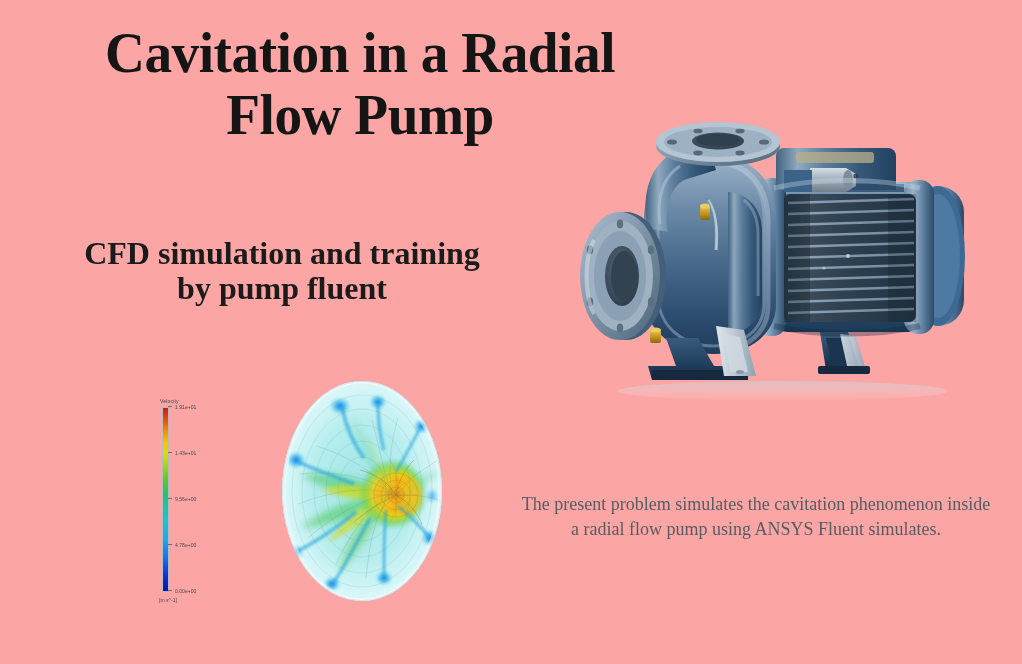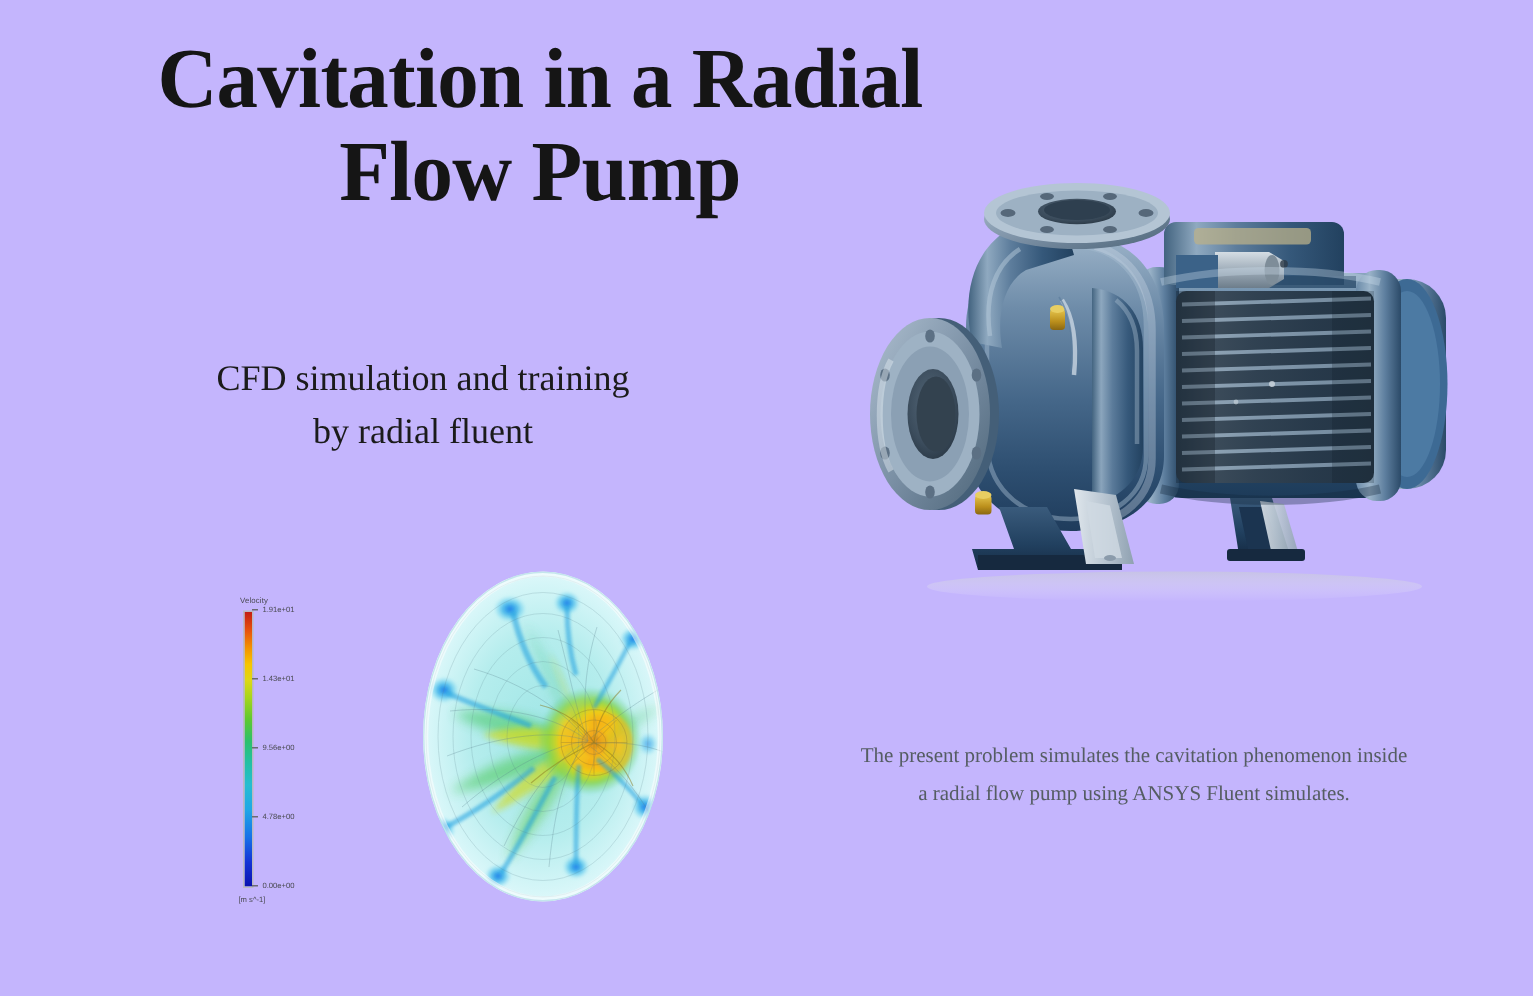--- a/index.html
+++ b/index.html
@@ -3,21 +3,21 @@
 <meta charset="utf-8">
 <style>
   html,body{margin:0;padding:0;}
   body{
     width:1022px;height:664px;
     background:#ffffff;
     font-family:"Liberation Serif", serif;
     overflow:hidden;
     position:relative;
   }
-  .stage{position:relative;width:1022px;height:664px;background:#c4b5fd;}
+  .stage{position:relative;width:1022px;height:664px;background:#fca5a5;}
 
   
   .title{
     position:absolute;
     left:0px;top:22px;width:720px;
     text-align:center;
     font-family:"Liberation Serif", serif;
     font-weight:bold;
     font-size:57px;
     line-height:62px;
@@ -26,34 +26,34 @@
     transform:scaleX(0.97);
     transform-origin:center top;
   }
   .title .l2{display:block;}
 
   .subtitle{
     position:absolute;
     left:42px;top:236px;width:480px;
     text-align:center;
     font-family:"Liberation Serif", serif;
-    font-weight:normal;
-    font-size:24px;
+    font-weight:bold;
+    font-size:32px;
     line-height:35px;
     color:#1b1b1b;
   }
   .subtitle .s2{display:block;}
 
   .caption{
     position:absolute;
     left:492px;top:492px;width:528px;
     text-align:center;
     font-family:"Liberation Serif", serif;
     font-weight:normal;
-    font-size:14px;
+    font-size:18px;
     line-height:25px;
     color:#555d63;
   }
   .caption .c2{display:block;}
 
   
   .legend{position:absolute;left:158px;top:398px;width:64px;height:212px;}
   .legend-title{
     position:absolute;left:2px;top:0px;
     font-family:"Liberation Sans", sans-serif;
@@ -107,21 +107,21 @@
 
 <div class="stage">
 
   <div class="title">
     <span>Cavitation in a Radial</span>
     <span class="l2">Flow Pump</span>
   </div>
 
   <div class="subtitle">
     <span>CFD simulation and training</span>
-    <span class="s2">by radial fluent</span>
+    <span class="s2">by pump fluent</span>
   </div>
 
   <div class="caption">
     <span>The present problem simulates the cavitation phenomenon inside</span>
     <span class="c2">a radial flow pump using ANSYS Fluent simulates.</span>
   </div>
 
   <div class="legend">
     <div class="legend-title">Velocity</div>
     <div class="legend-bar"></div>

